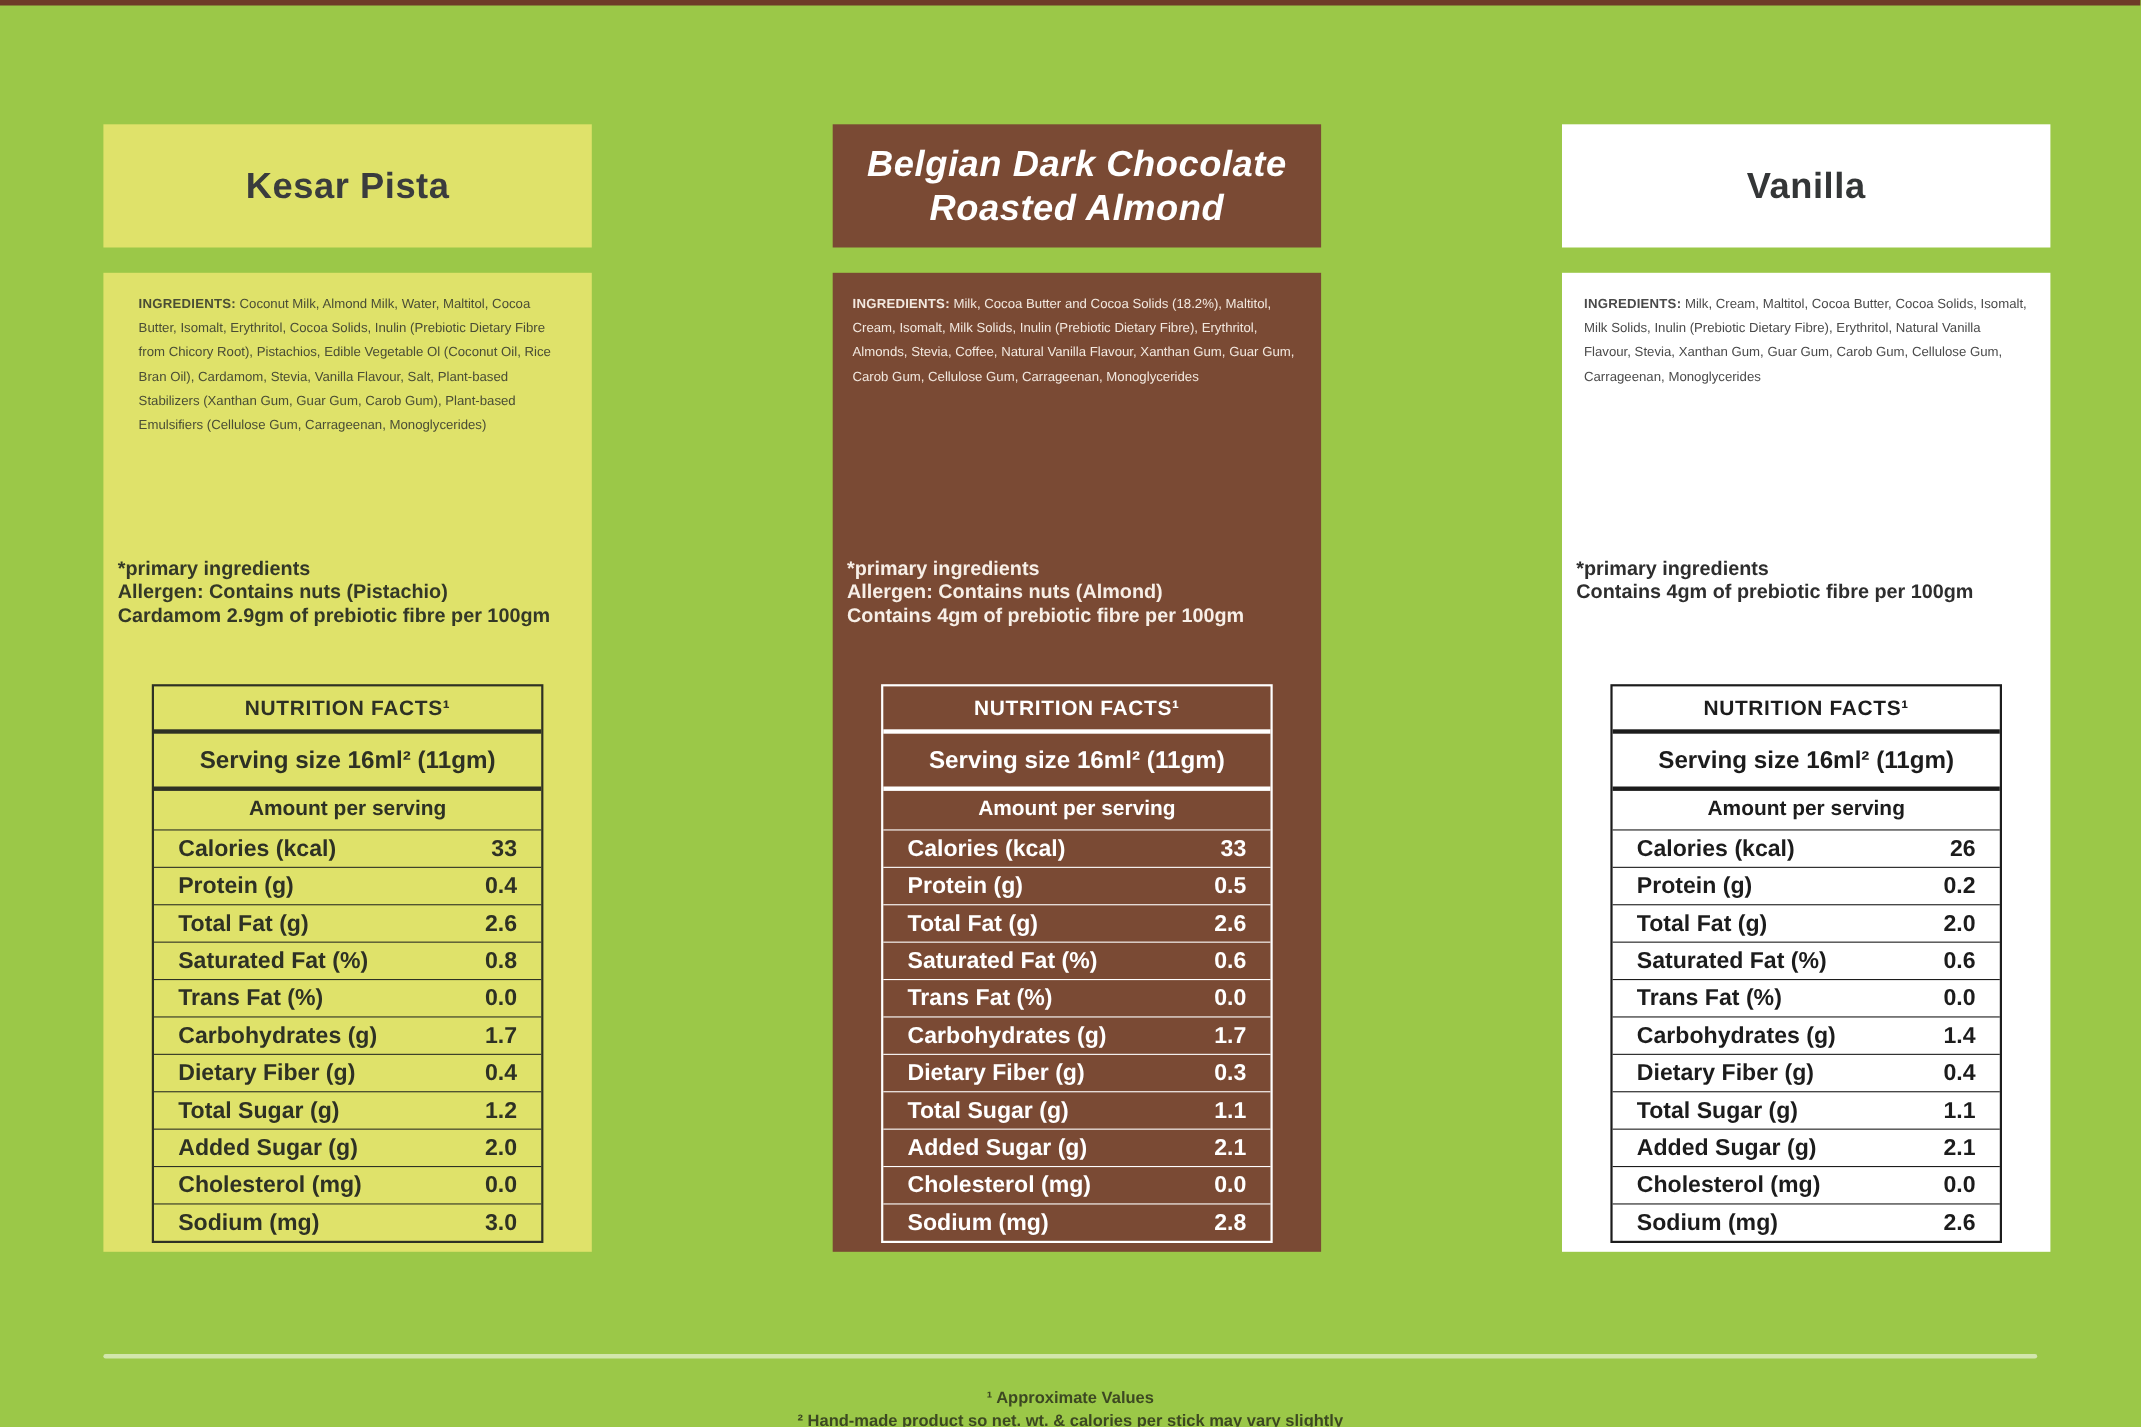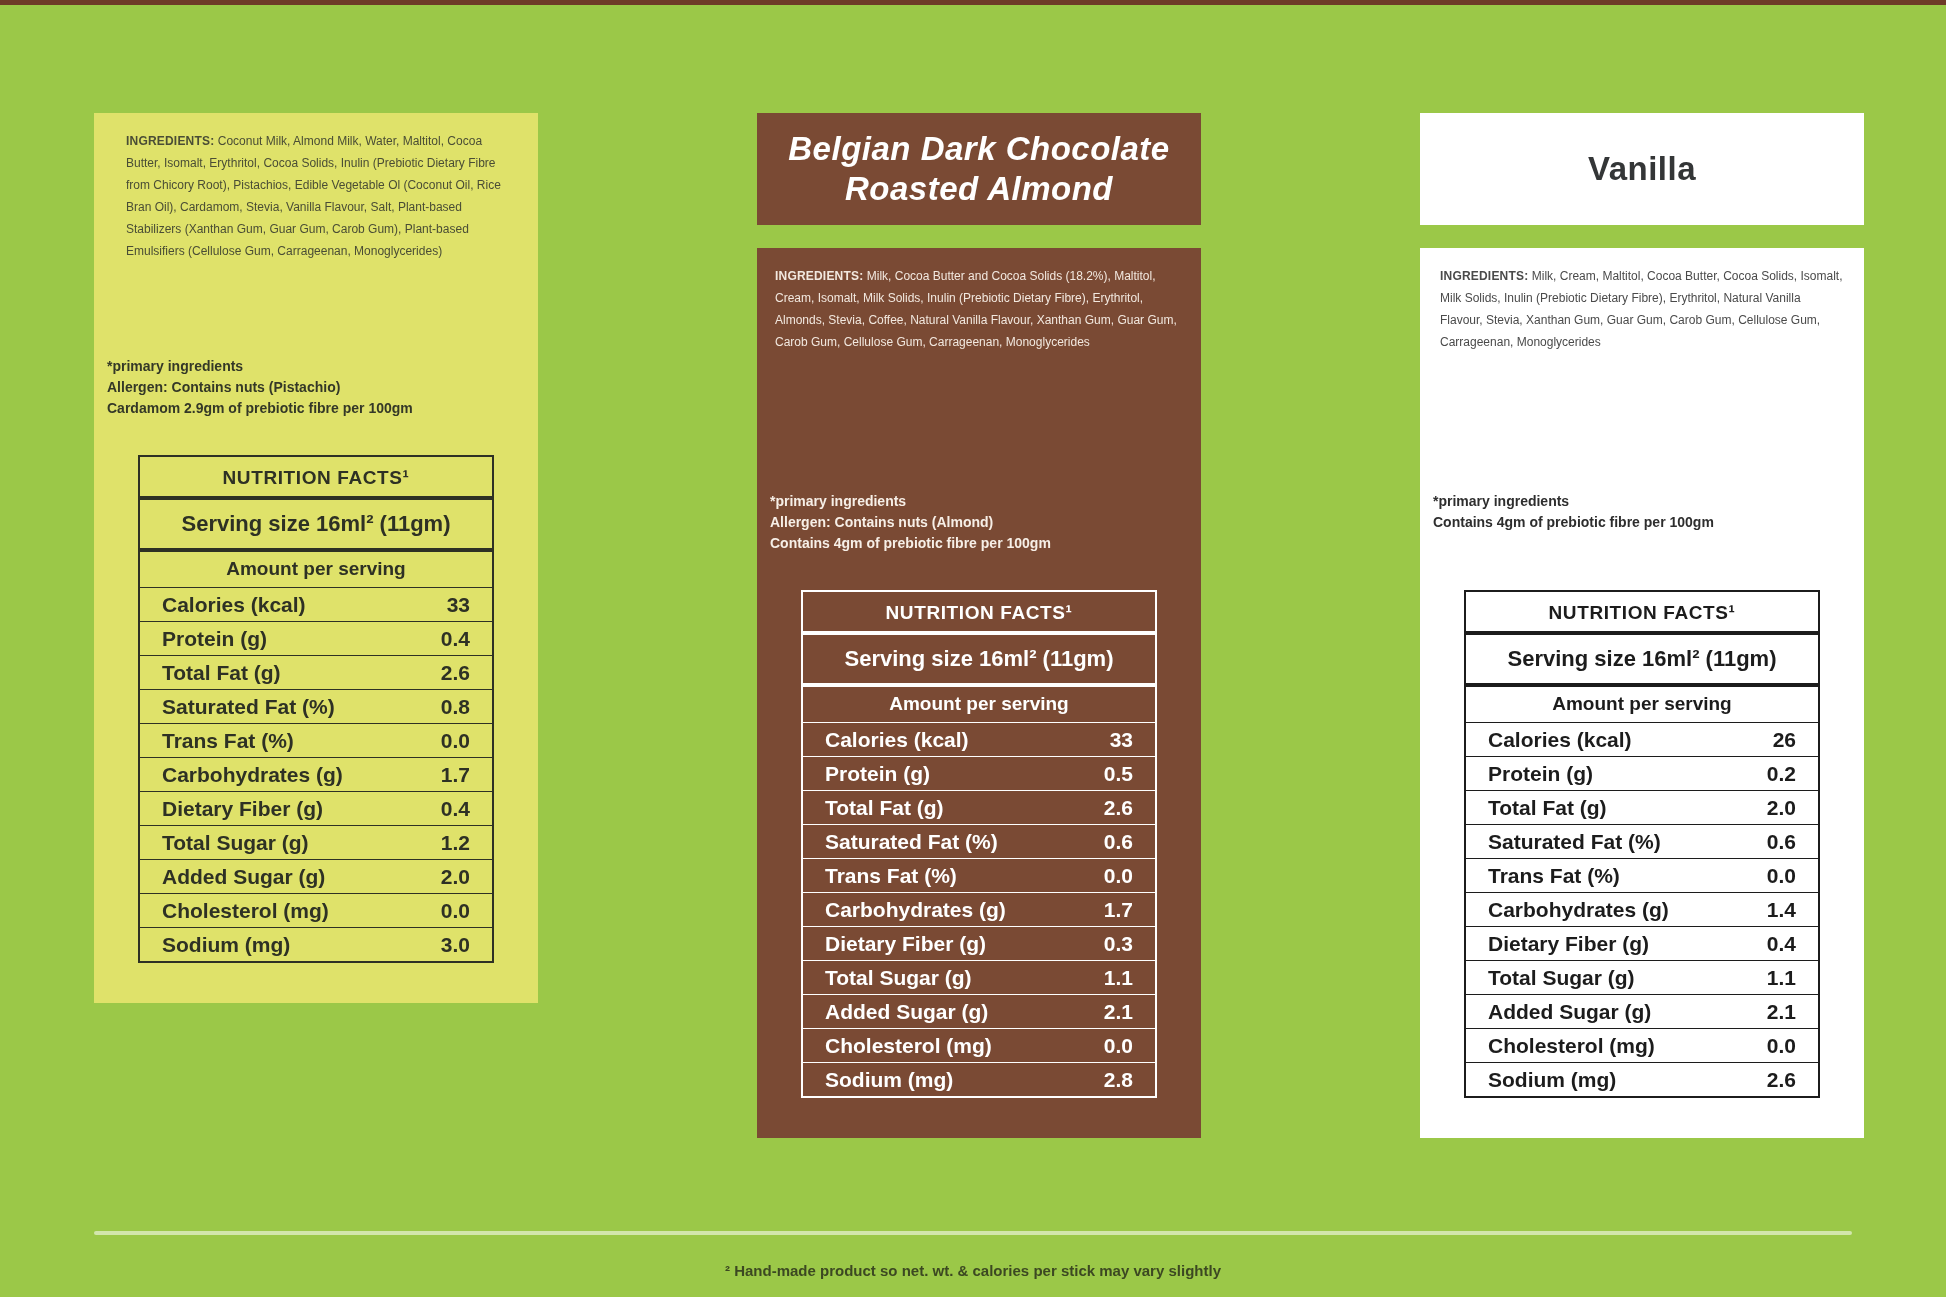--- a/index.html
+++ b/index.html
@@ -39,22 +39,22 @@
     font-size:12px;line-height:22px;
   }
   .panel--brown .ingredients{margin:0 18px;}
   .panel--white .ingredients{margin:0 20px;}
   .panel--yellow .ingredients{color:#4a4d35;}
   .panel--brown  .ingredients{color:#f2e8df;}
   .panel--white  .ingredients{color:#4a4a4a;}
   .ingredients b{letter-spacing:.2px;}
 
   .notes{
-    margin:0 13px;height:99px;box-sizing:border-box;
-    font-size:14px;line-height:21px;font-weight:bold;
+    margin:16px 13px;height:99px;box-sizing:border-box;
+    font-size:18px;line-height:21px;font-weight:bold;
   }
   .panel--yellow .notes{color:#343827;}
   .panel--brown  .notes{color:#f7efe7;}
   .panel--white  .notes{color:#2e2e2e;}
 
   .nft{
     width:356px;margin:0 auto;box-sizing:border-box;
     border:2px solid var(--line);
     color:var(--ink);
   }
@@ -90,20 +90,23 @@
   .footer-note:first-of-type{margin-top:25px;}
 </style>
 </head>
 <body>
 
 <div class="top-line"></div>
 
 <main class="panels">
 
   <section class="panel panel--yellow">
+    <header class="panel-header">
+      <h1>Kesar Pista</h1>
+    </header>
     <div class="panel-body">
       <p class="ingredients">
         <b>INGREDIENTS:</b>
         <span>Coconut Milk, Almond Milk, Water, Maltitol, Cocoa Butter, Isomalt, Erythritol, Cocoa Solids, Inulin (Prebiotic Dietary Fibre from Chicory Root), Pistachios, Edible Vegetable Ol (Coconut Oil, Rice Bran Oil), Cardamom, Stevia, Vanilla Flavour, Salt, Plant-based Stabilizers (Xanthan Gum, Guar Gum, Carob Gum), Plant-based Emulsifiers (Cellulose Gum, Carrageenan, Monoglycerides)</span>
       </p>
       <div class="notes">
 
       <div class="note-line">*primary ingredients</div>
           <div class="note-line">Allergen: Contains nuts (Pistachio)</div>
           <div class="note-line">Cardamom 2.9gm of prebiotic fibre per 100gm</div>
@@ -335,14 +338,15 @@
             </div>
           </div>
       </div>
     </div>
   </section>
 
 </main>
 
 <footer>
   <div class="footer-sep"></div>
+  <p class="footer-note">¹ Approximate Values</p>
   <p class="footer-note">² Hand-made product so net. wt. &amp; calories per stick may vary slightly</p>
 </footer>
 
 </body></html>

